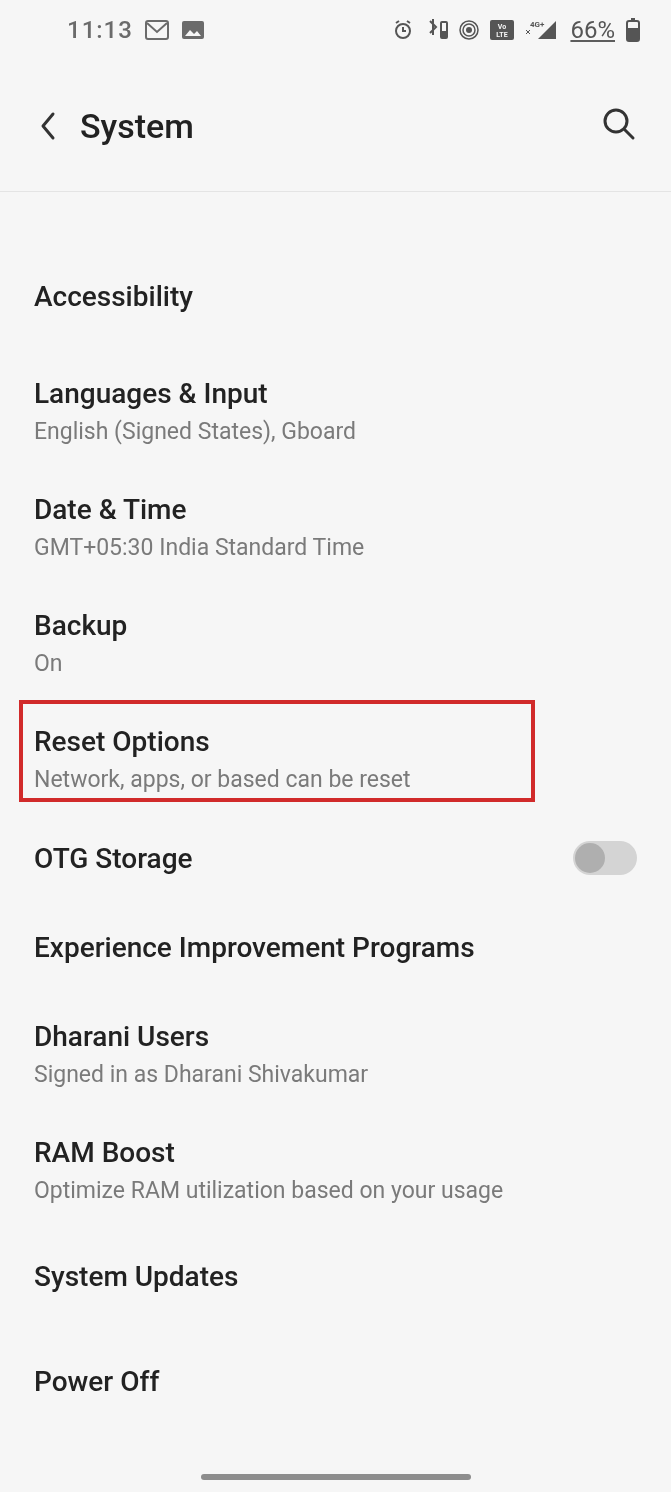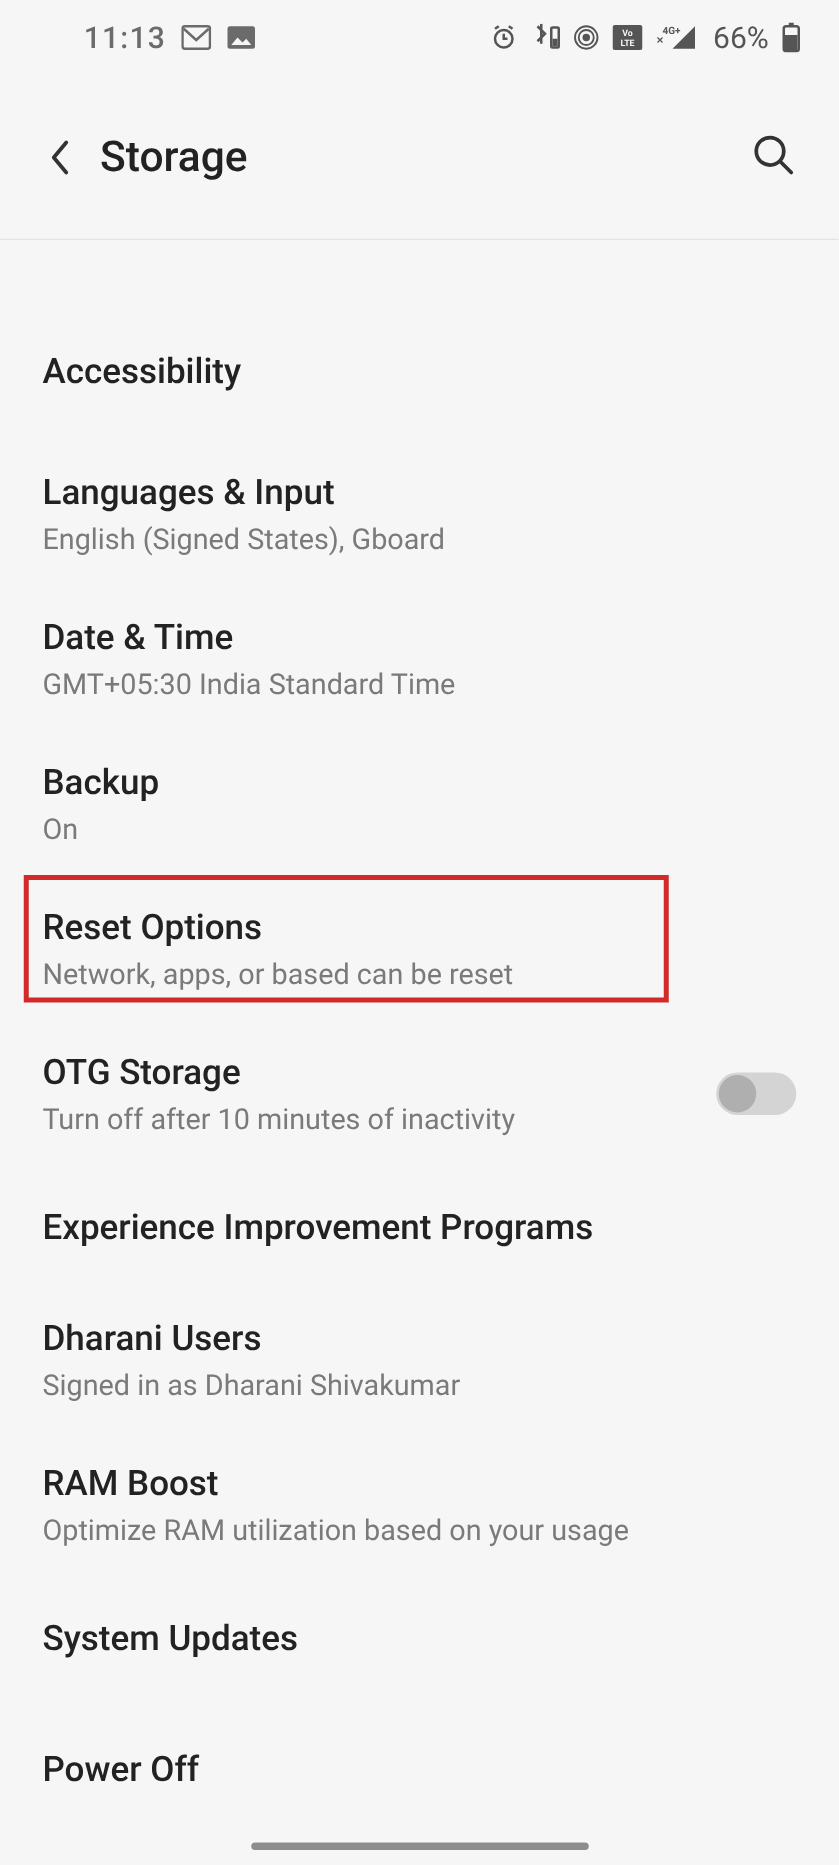--- a/index.html
+++ b/index.html
@@ -15,21 +15,21 @@
   .status-bar {
     height: 60px;
     display: flex;
     align-items: center;
     justify-content: space-between;
     padding: 0 30px;
     color: #5d5d5d;
   }
   .status-left { display: flex; align-items: center; gap: 12px; margin-left: 37px; }
   .status-time { font-size: 24px; font-weight: 500; color: #6b6b6b; letter-spacing: 1px; }
-  .status-right { display: flex; align-items: center; gap: 10px; }
+  .status-right { display: flex; align-items: center; gap: 10px; text-decoration: underline; }
   .status-icon { display:inline-flex; align-items:center; justify-content:center; }
   .status-pct { font-size: 24px; color: #555; margin-left: 2px; }
 
   
   .app-bar {
     height: 132px;
     display: flex;
     align-items: center;
     justify-content: space-between;
     padding: 0 34px;
@@ -138,21 +138,21 @@
   </div>
 </div>
 
 <div class="app-bar">
   <div class="app-bar-left">
     <span class="chevron-back">
       <svg width="20" height="32" viewBox="0 0 20 32">
           <path d="M15 4 L5 16 L15 28" fill="none" stroke="#333" stroke-width="3" stroke-linecap="round" stroke-linejoin="round"></path>
         </svg>
     </span>
-    <span class="page-title">Storage</span>
+    <span class="page-title">System</span>
   </div>
   <span class="search-btn">
     <svg width="36" height="36" viewBox="0 0 36 36">
         <circle cx="15" cy="15" r="11" fill="none" stroke="#333" stroke-width="3"></circle>
         <path d="M24 24 L32 32" stroke="#333" stroke-width="3" stroke-linecap="round"></path>
       </svg>
   </span>
 </div>
 
 <div class="list">
@@ -177,21 +177,20 @@
   </div>
 
   <div class="item">
     <div class="item-title">Reset Options</div>
     <div class="item-sub">Network, apps, or based can be reset</div>
   </div>
 
   <div class="item toggle">
     <div class="item-text">
       <div class="item-title">OTG Storage</div>
-      <div class="item-sub">Turn off after 10 minutes of inactivity</div>
     </div>
     <div class="switch">
       <div class="knob"></div>
     </div>
   </div>
 
   <div class="item" style="padding-top:32px;padding-bottom:32px;">
     <div class="item-title">Experience Improvement Programs</div>
   </div>
 

